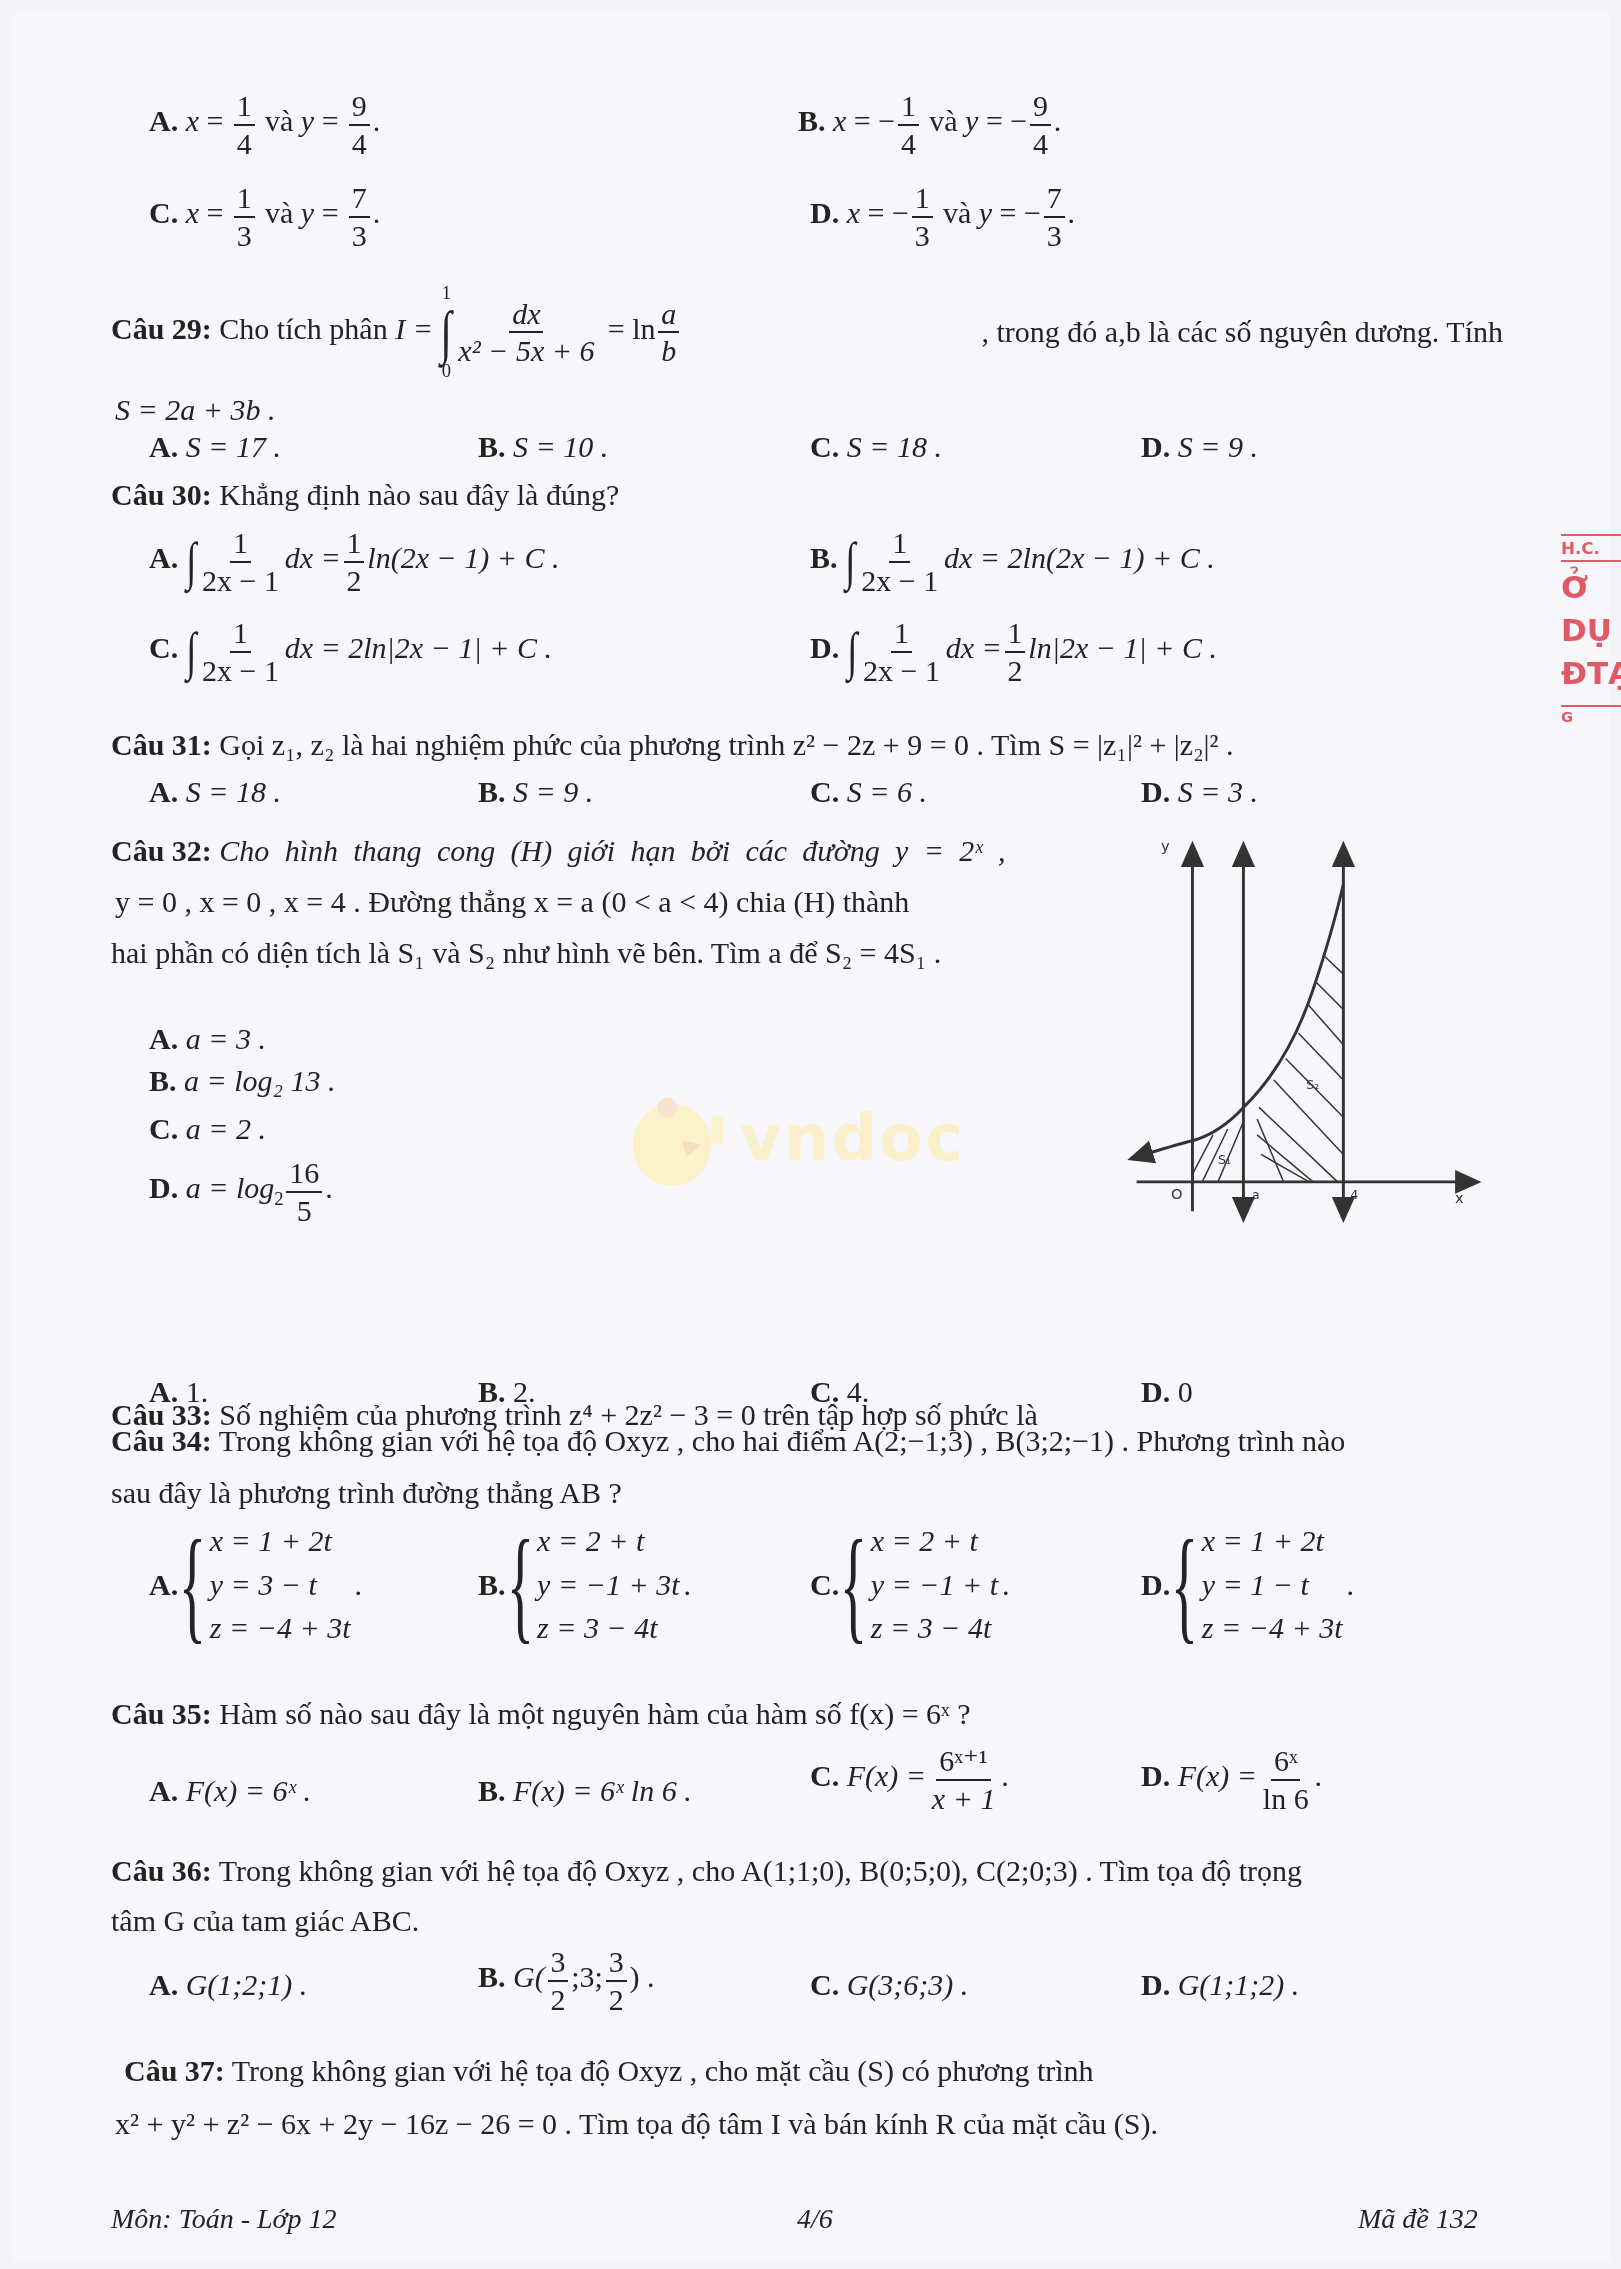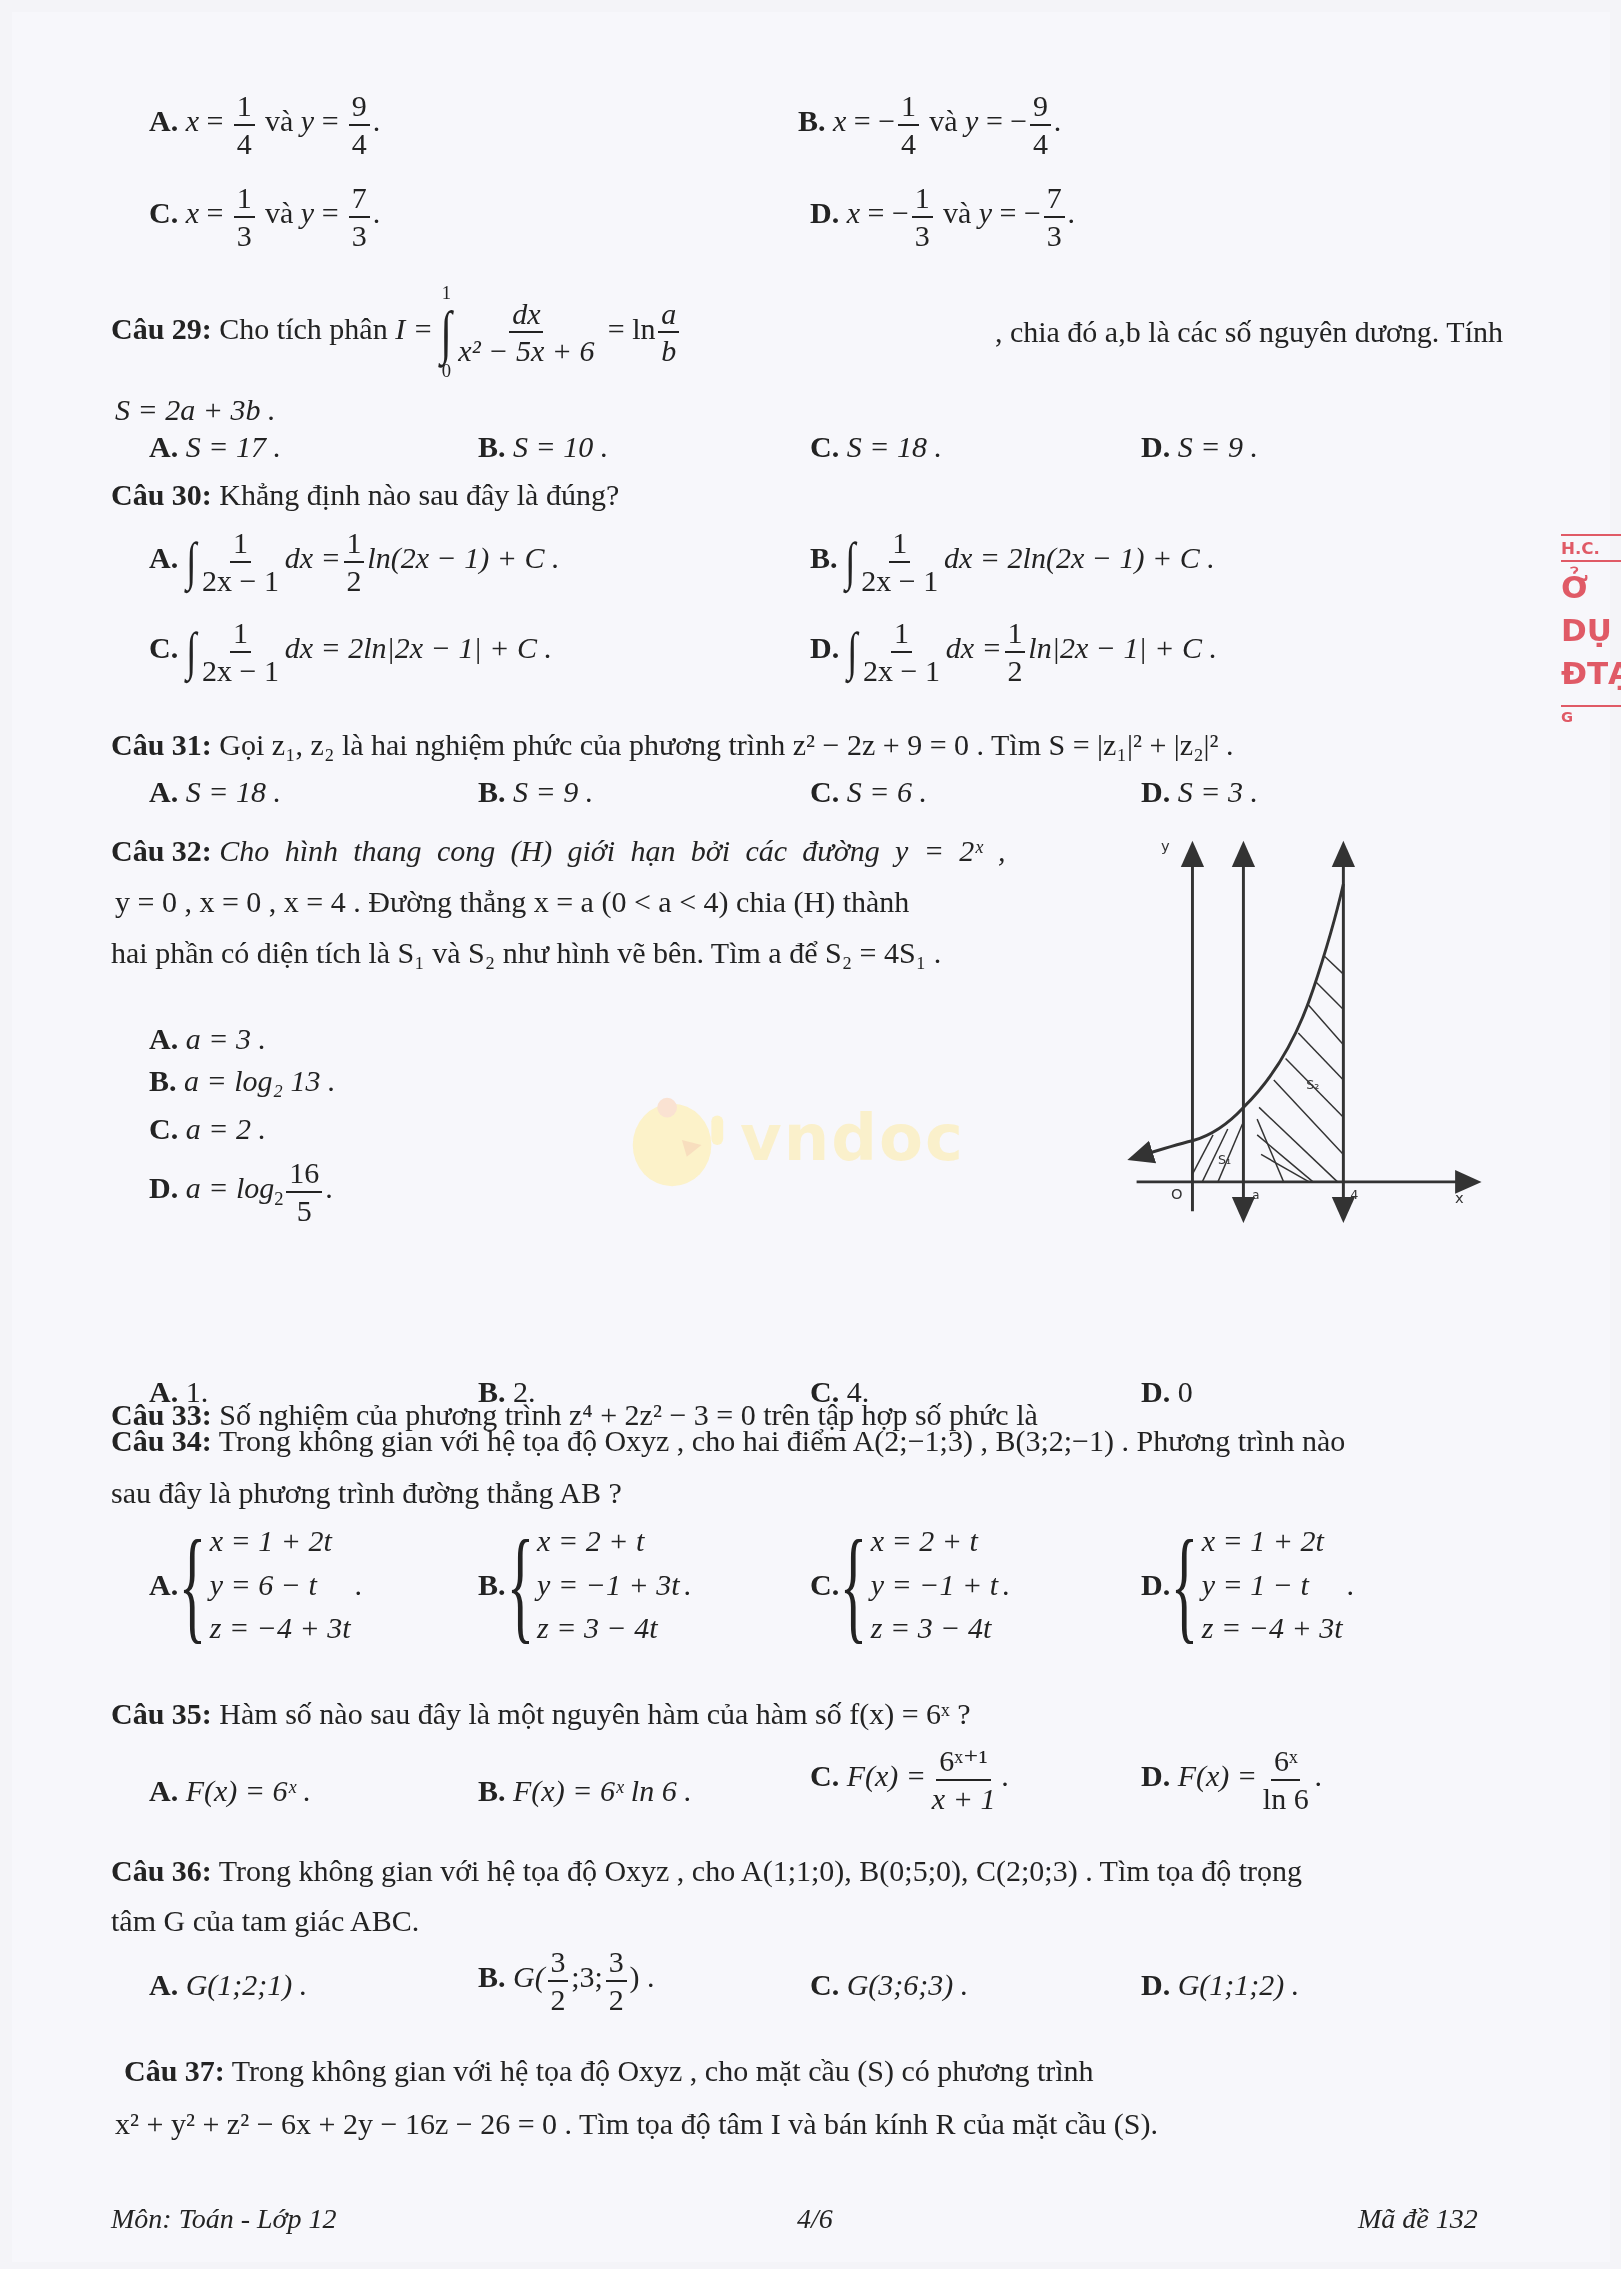--- a/index.html
+++ b/index.html
@@ -85,21 +85,21 @@
         <span class="intg" style="font-size:59px;">∫</span>
         <span>0</span>
       </span><span class="frac">
         <span class="num i">dx</span>
         <span class="den i">x² − 5x + 6</span>
       </span>
   <span>= ln</span><span class="frac">
         <span class="num i">a</span>
         <span class="den i">b</span>
       </span></span>
-  <span>, chia đó a,b là các số nguyên dương. Tính</span>
+  <span>, trong đó a,b là các số nguyên dương. Tính</span>
 </div>
 <div class="abs i" style="left:115px;top:395px;">S = 2a + 3b .</div>
 <div class="abs" style="left:149px;top:432px;"><span class="b">A.</span> <span class="i">S = 17 .</span></div>
 <div class="abs" style="left:478px;top:432px;"><span class="b">B.</span> <span class="i">S = 10 .</span></div>
 <div class="abs" style="left:810px;top:432px;"><span class="b">C.</span> <span class="i">S = 18 .</span></div>
 <div class="abs" style="left:1141px;top:432px;"><span class="b">D.</span> <span class="i">S = 9 .</span></div>
 
 <div class="abs" style="left:111px;top:480px;"><span class="b">Câu 30:</span> <span>Khẳng định nào sau đây là đúng?</span></div>
 <div class="abs" style="left:149px;top:527px;">
   <span class="b">A.</span> <span class="intg">∫</span><span class="frac">
@@ -206,21 +206,21 @@
 
 <div class="abs" style="left:111px;top:1426px;"><span class="b">Câu 34:</span> <span>Trong không gian với hệ tọa độ Oxyz , cho hai điểm A(2;−1;3) , B(3;2;−1) . Phương trình nào</span></div>
 <div class="abs" style="left:111px;top:1478px;">sau đây là phương trình đường thẳng AB ?</div>
 
 <div class="abs" style="left:149px;top:1521px;">
   <span class="sys">
       <span class="b">A.</span>
       <span class="brace">{</span>
       <span class="sys-lines">
         <span>x = 1 + 2t</span>
-        <span>y = 6 − t</span>
+        <span>y = 3 − t</span>
         <span>z = −4 + 3t</span>
       </span>
       <span class="dot">.</span>
     </span>
 </div>
 <div class="abs" style="left:478px;top:1521px;">
   <span class="sys">
       <span class="b">B.</span>
       <span class="brace">{</span>
       <span class="sys-lines">

